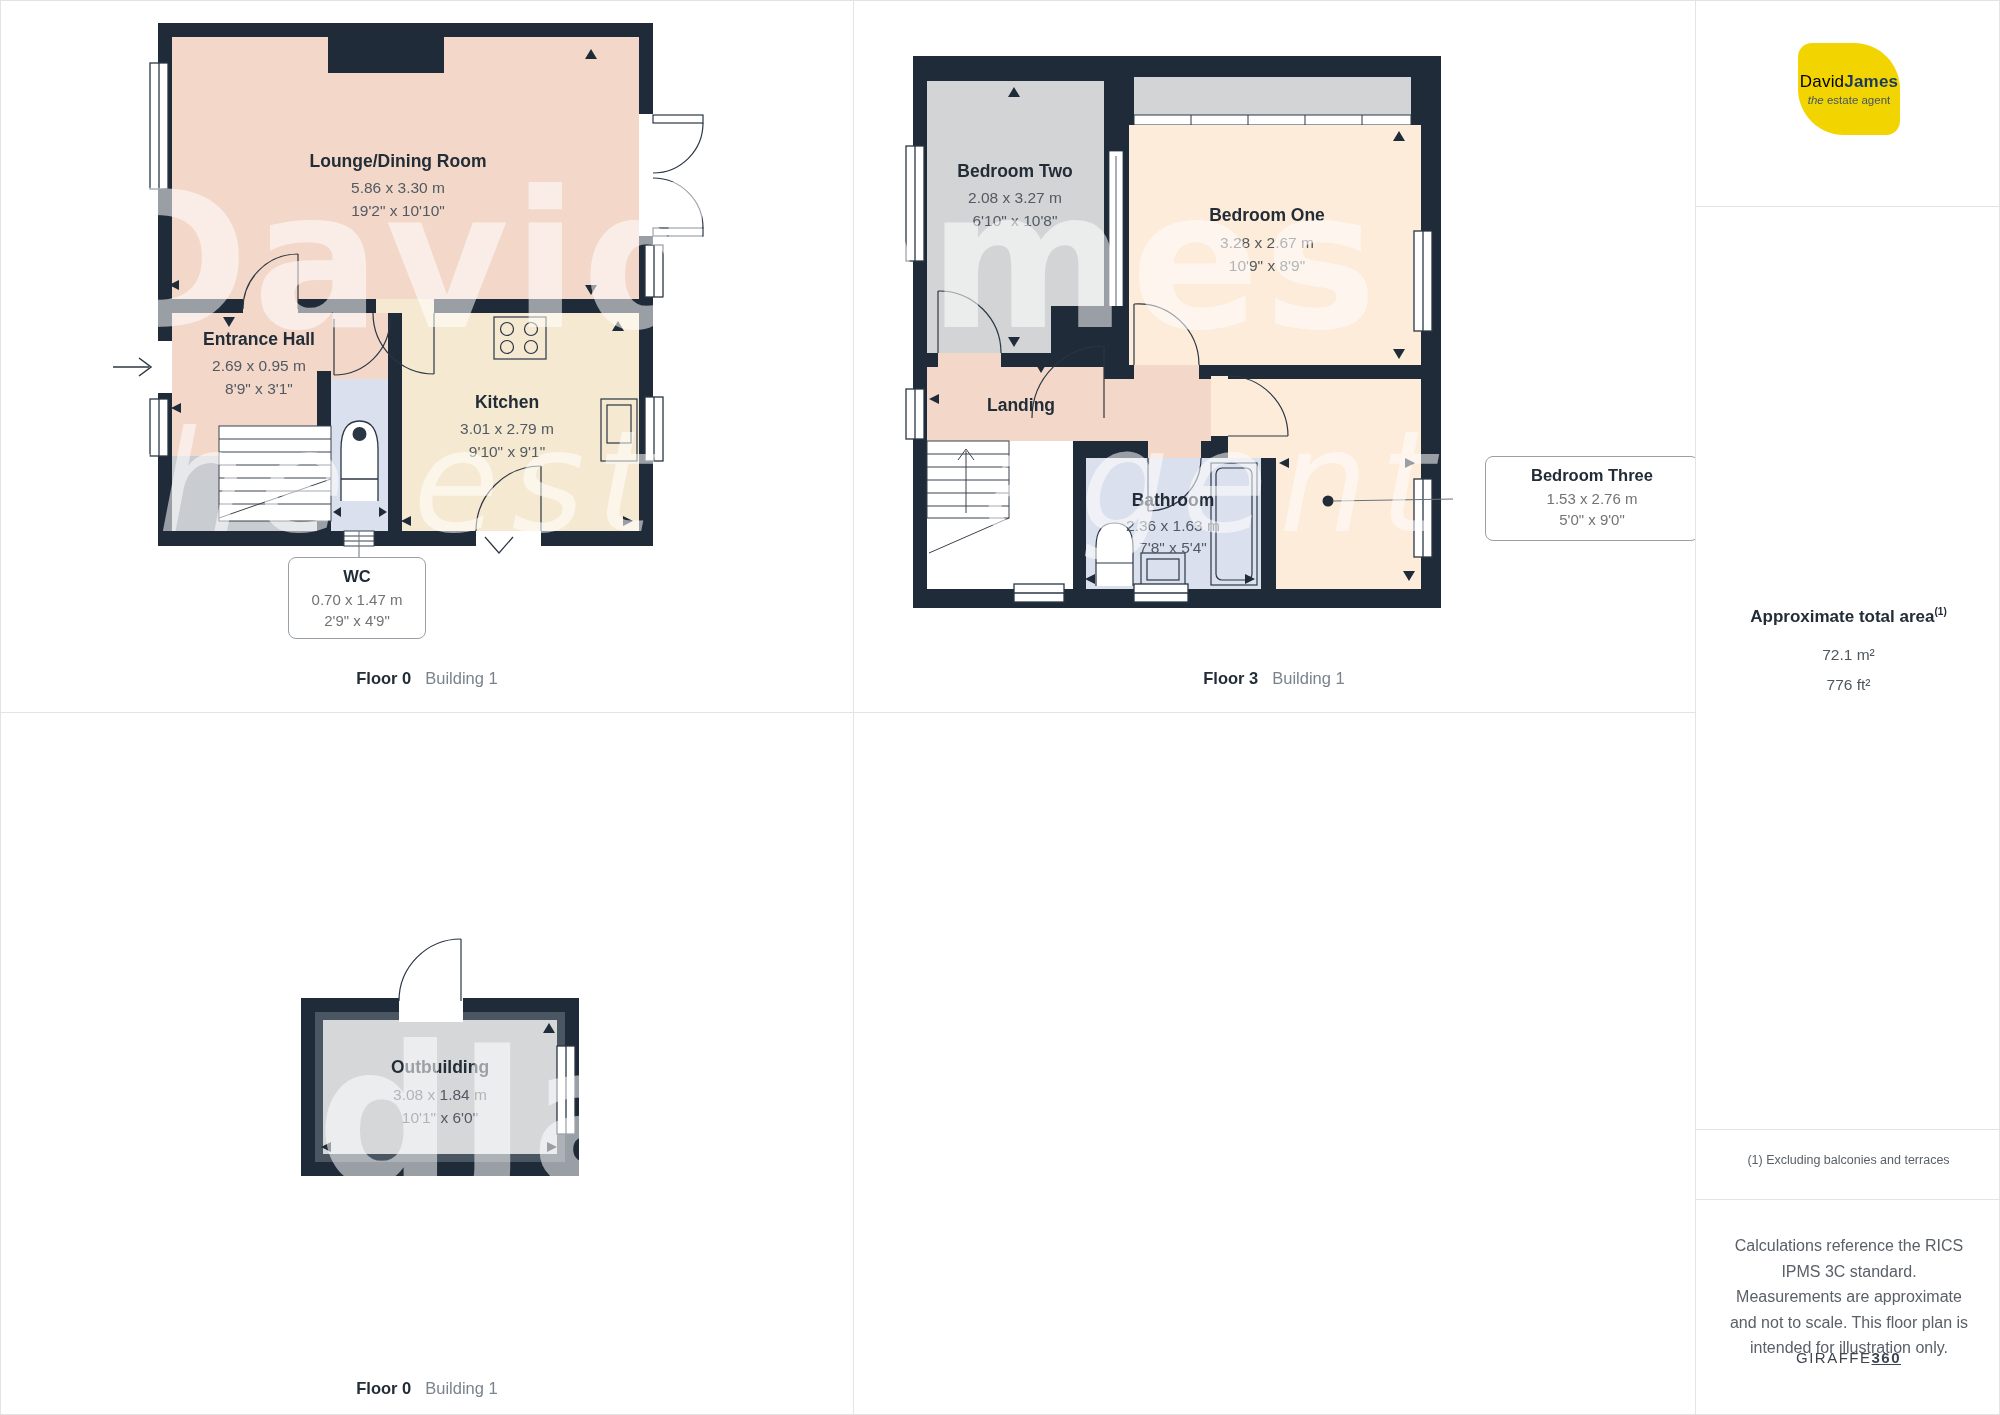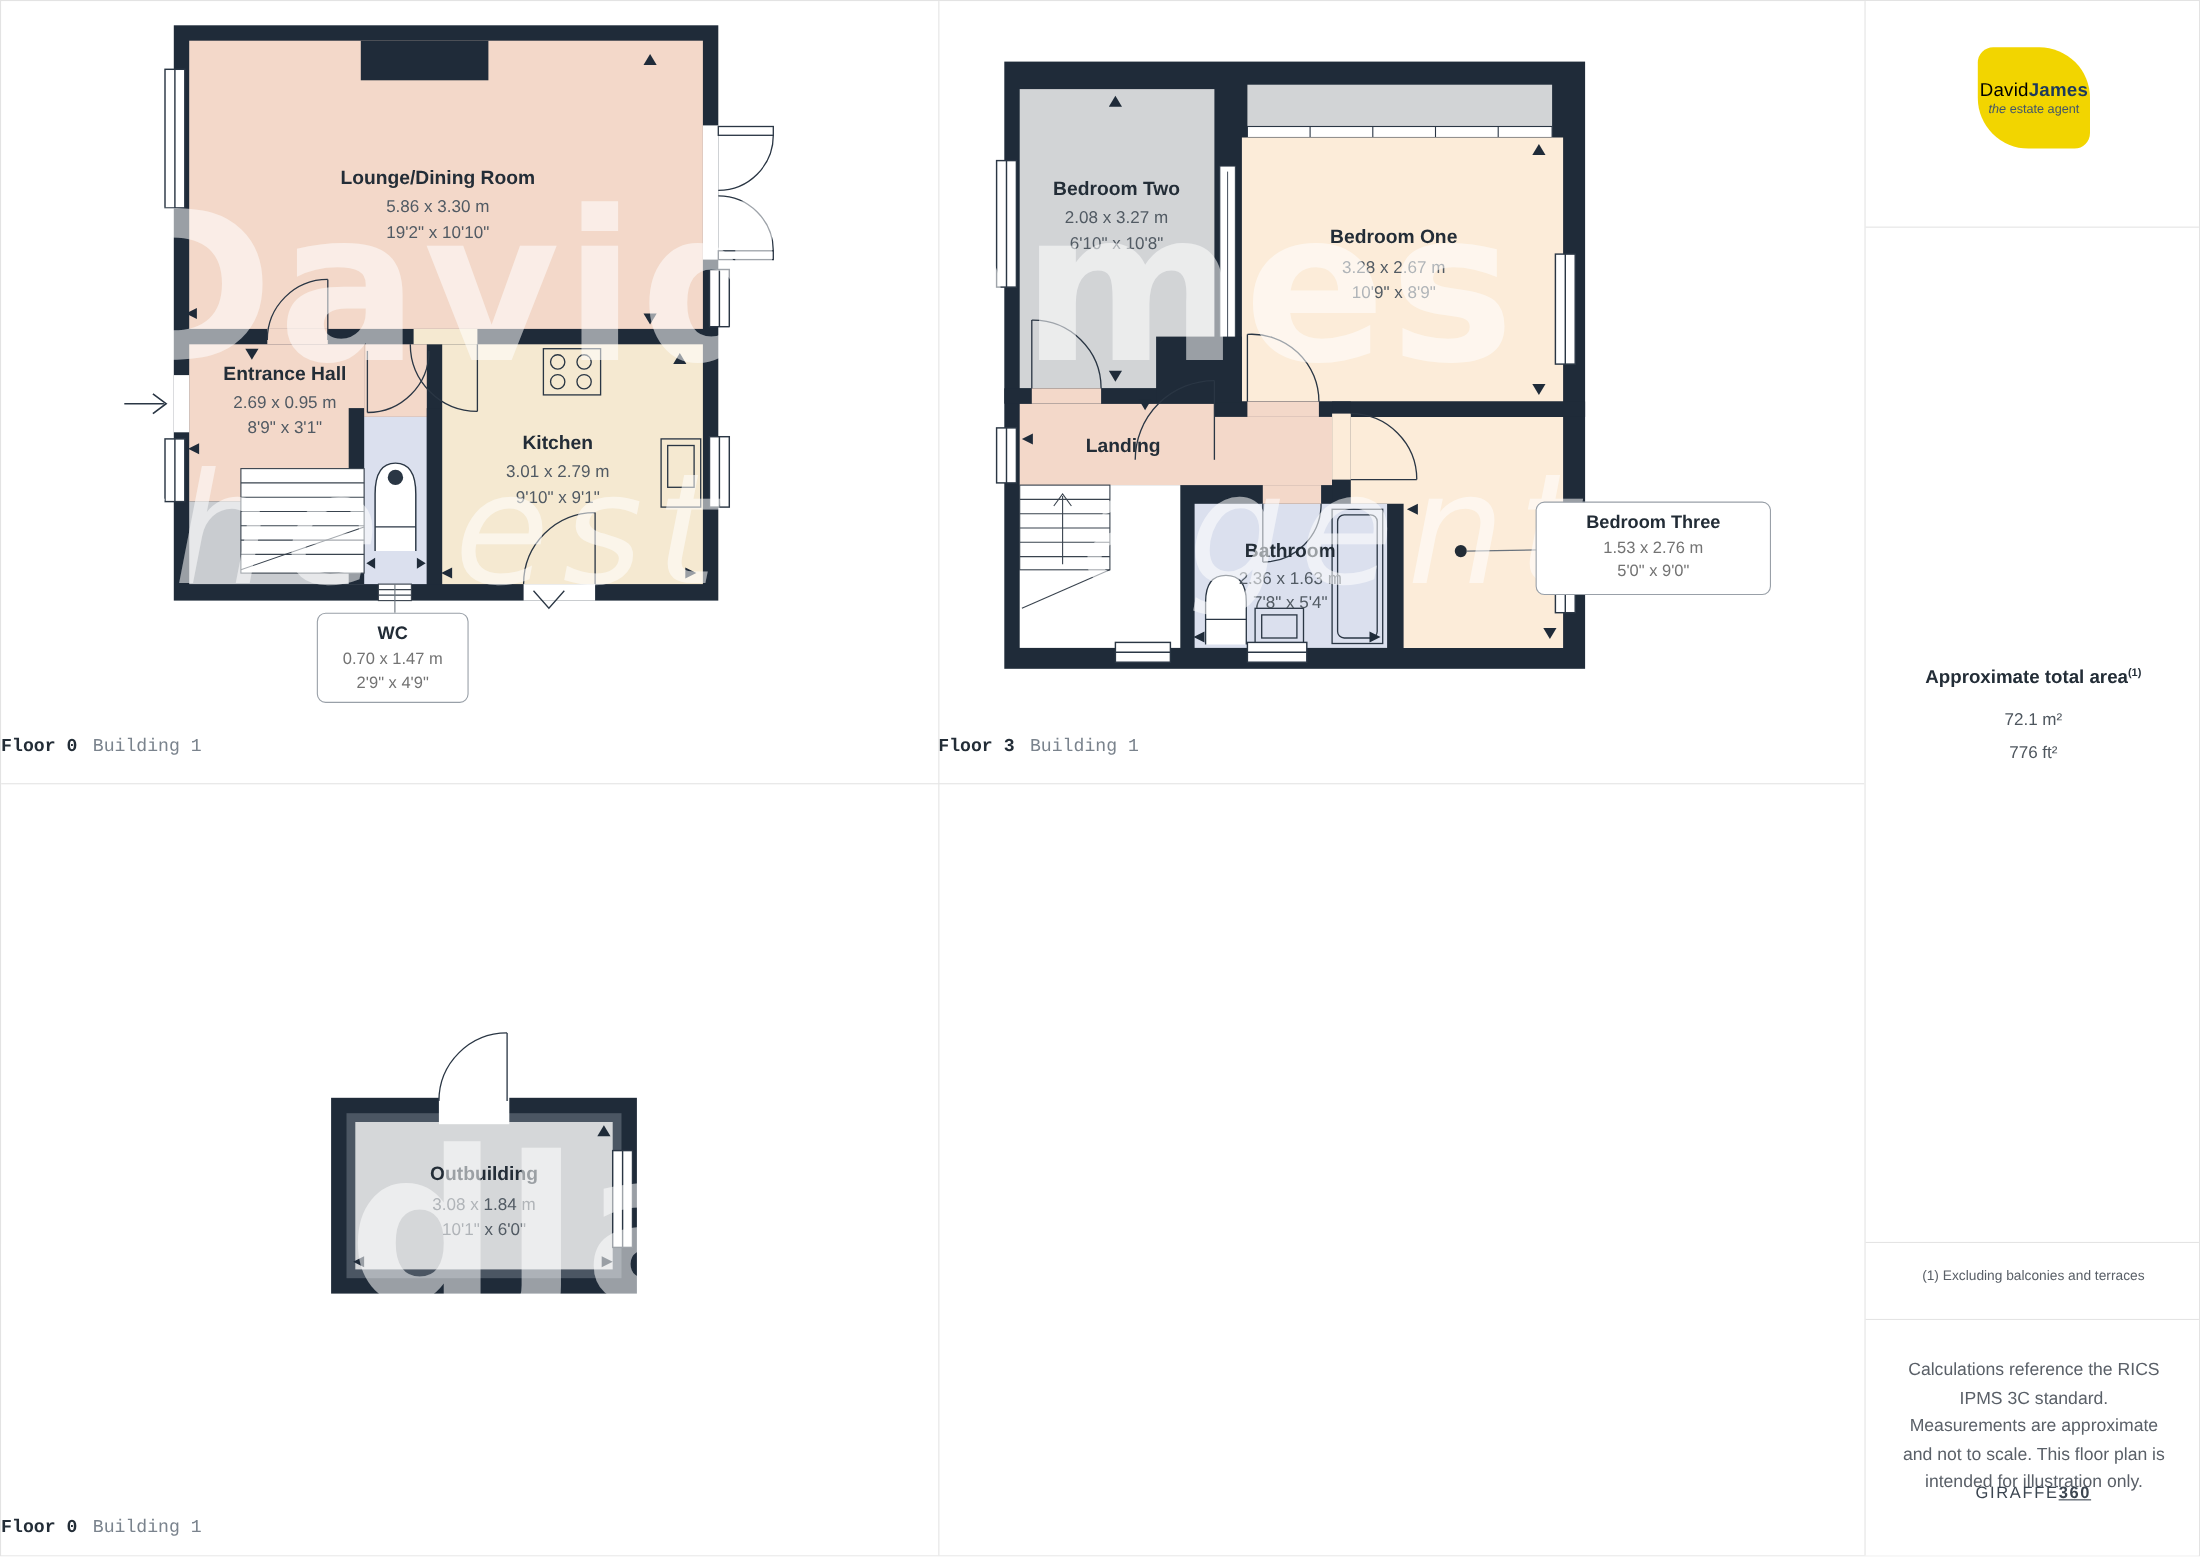--- a/index.html
+++ b/index.html
@@ -4,22 +4,22 @@
 <style>
   html,body{margin:0;padding:0;background:#fff;}
   #page{position:relative;width:2000px;height:1415px;background:#ffffff;overflow:hidden;
         border:1px solid #e3e3e3;box-sizing:border-box;
         font-family:"Liberation Sans",sans-serif;}
   .gridline{position:absolute;background:#e4e4e4;z-index:3;}
   svg.plan{position:absolute;z-index:1;}
   .room-name{font-family:"Liberation Sans",sans-serif;font-weight:bold;font-size:17.5px;fill:#232d37;}
   .room-dim{font-family:"Liberation Sans",sans-serif;font-size:15.5px;fill:#515a63;}
   .landing-name{font-family:"Liberation Sans",sans-serif;font-weight:bold;font-size:17.5px;fill:#232d37;}
-  .floor-label{position:absolute;z-index:3;display:flex;justify-content:flex-start;align-items:baseline;gap:14px;
-               font-size:16.5px;font-family:Liberation Mono, monospace;}
+  .floor-label{position:absolute;z-index:3;display:flex;justify-content:center;align-items:baseline;gap:14px;
+               font-size:16.5px;}
   .floor-label .f{font-weight:bold;color:#232d37;}
   .floor-label .b{color:#7a838d;}
   .callout{position:absolute;z-index:4;background:#fff;border:1.5px solid #99a0a8;border-radius:8px;
            text-align:center;padding-top:9px;box-sizing:border-box;}
   .callout .t{font-weight:bold;font-size:16.5px;color:#222c36;margin-bottom:3px;}
   .callout .d{font-size:15px;color:#737373;line-height:1.4;}
   .watermark{position:absolute;z-index:2;color:rgba(255,255,255,0.55);white-space:nowrap;
              font-family:"DejaVu Sans","Liberation Sans",sans-serif;pointer-events:none;}
   .wm-brand{font-weight:bold;font-size:190px;letter-spacing:4px;}
   .wm-tag{font-style:italic;font-size:140px;letter-spacing:12px;}
@@ -342,21 +342,21 @@
   <div class="watermark wm-brand" style="left:90px;top:150px">DavidJames</div>
   <div class="watermark wm-tag" style="left:90px;top:400px">the estate agent</div>
   <div class="watermark wm-brand" style="left:-175px;top:1005px">DavidJames</div>
   <div class="watermark wm-tag" style="left:-140px;top:1232px">the estate agent</div>
 
   <div class="callout" style="left:287px;top:556px;width:138px;height:82px">
     <div class="t">WC</div>
     <div class="d">0.70 x 1.47 m</div>
     <div class="d">2'9" x 4'9"</div>
   </div>
-  <div class="callout" style="left:1395px;top:455px;width:214px;height:85px">
+  <div class="callout" style="left:1484px;top:455px;width:214px;height:85px">
     <div class="t">Bedroom Three</div>
     <div class="d">1.53 x 2.76 m</div>
     <div class="d">5'0" x 9'0"</div>
   </div>
 
   <div class="floor-label" style="left:0;top:668px;width:852px">
     <span class="f">Floor 0</span>
     <span class="b">Building 1</span>
   </div>
   <div class="floor-label" style="left:852px;top:668px;width:842px">

